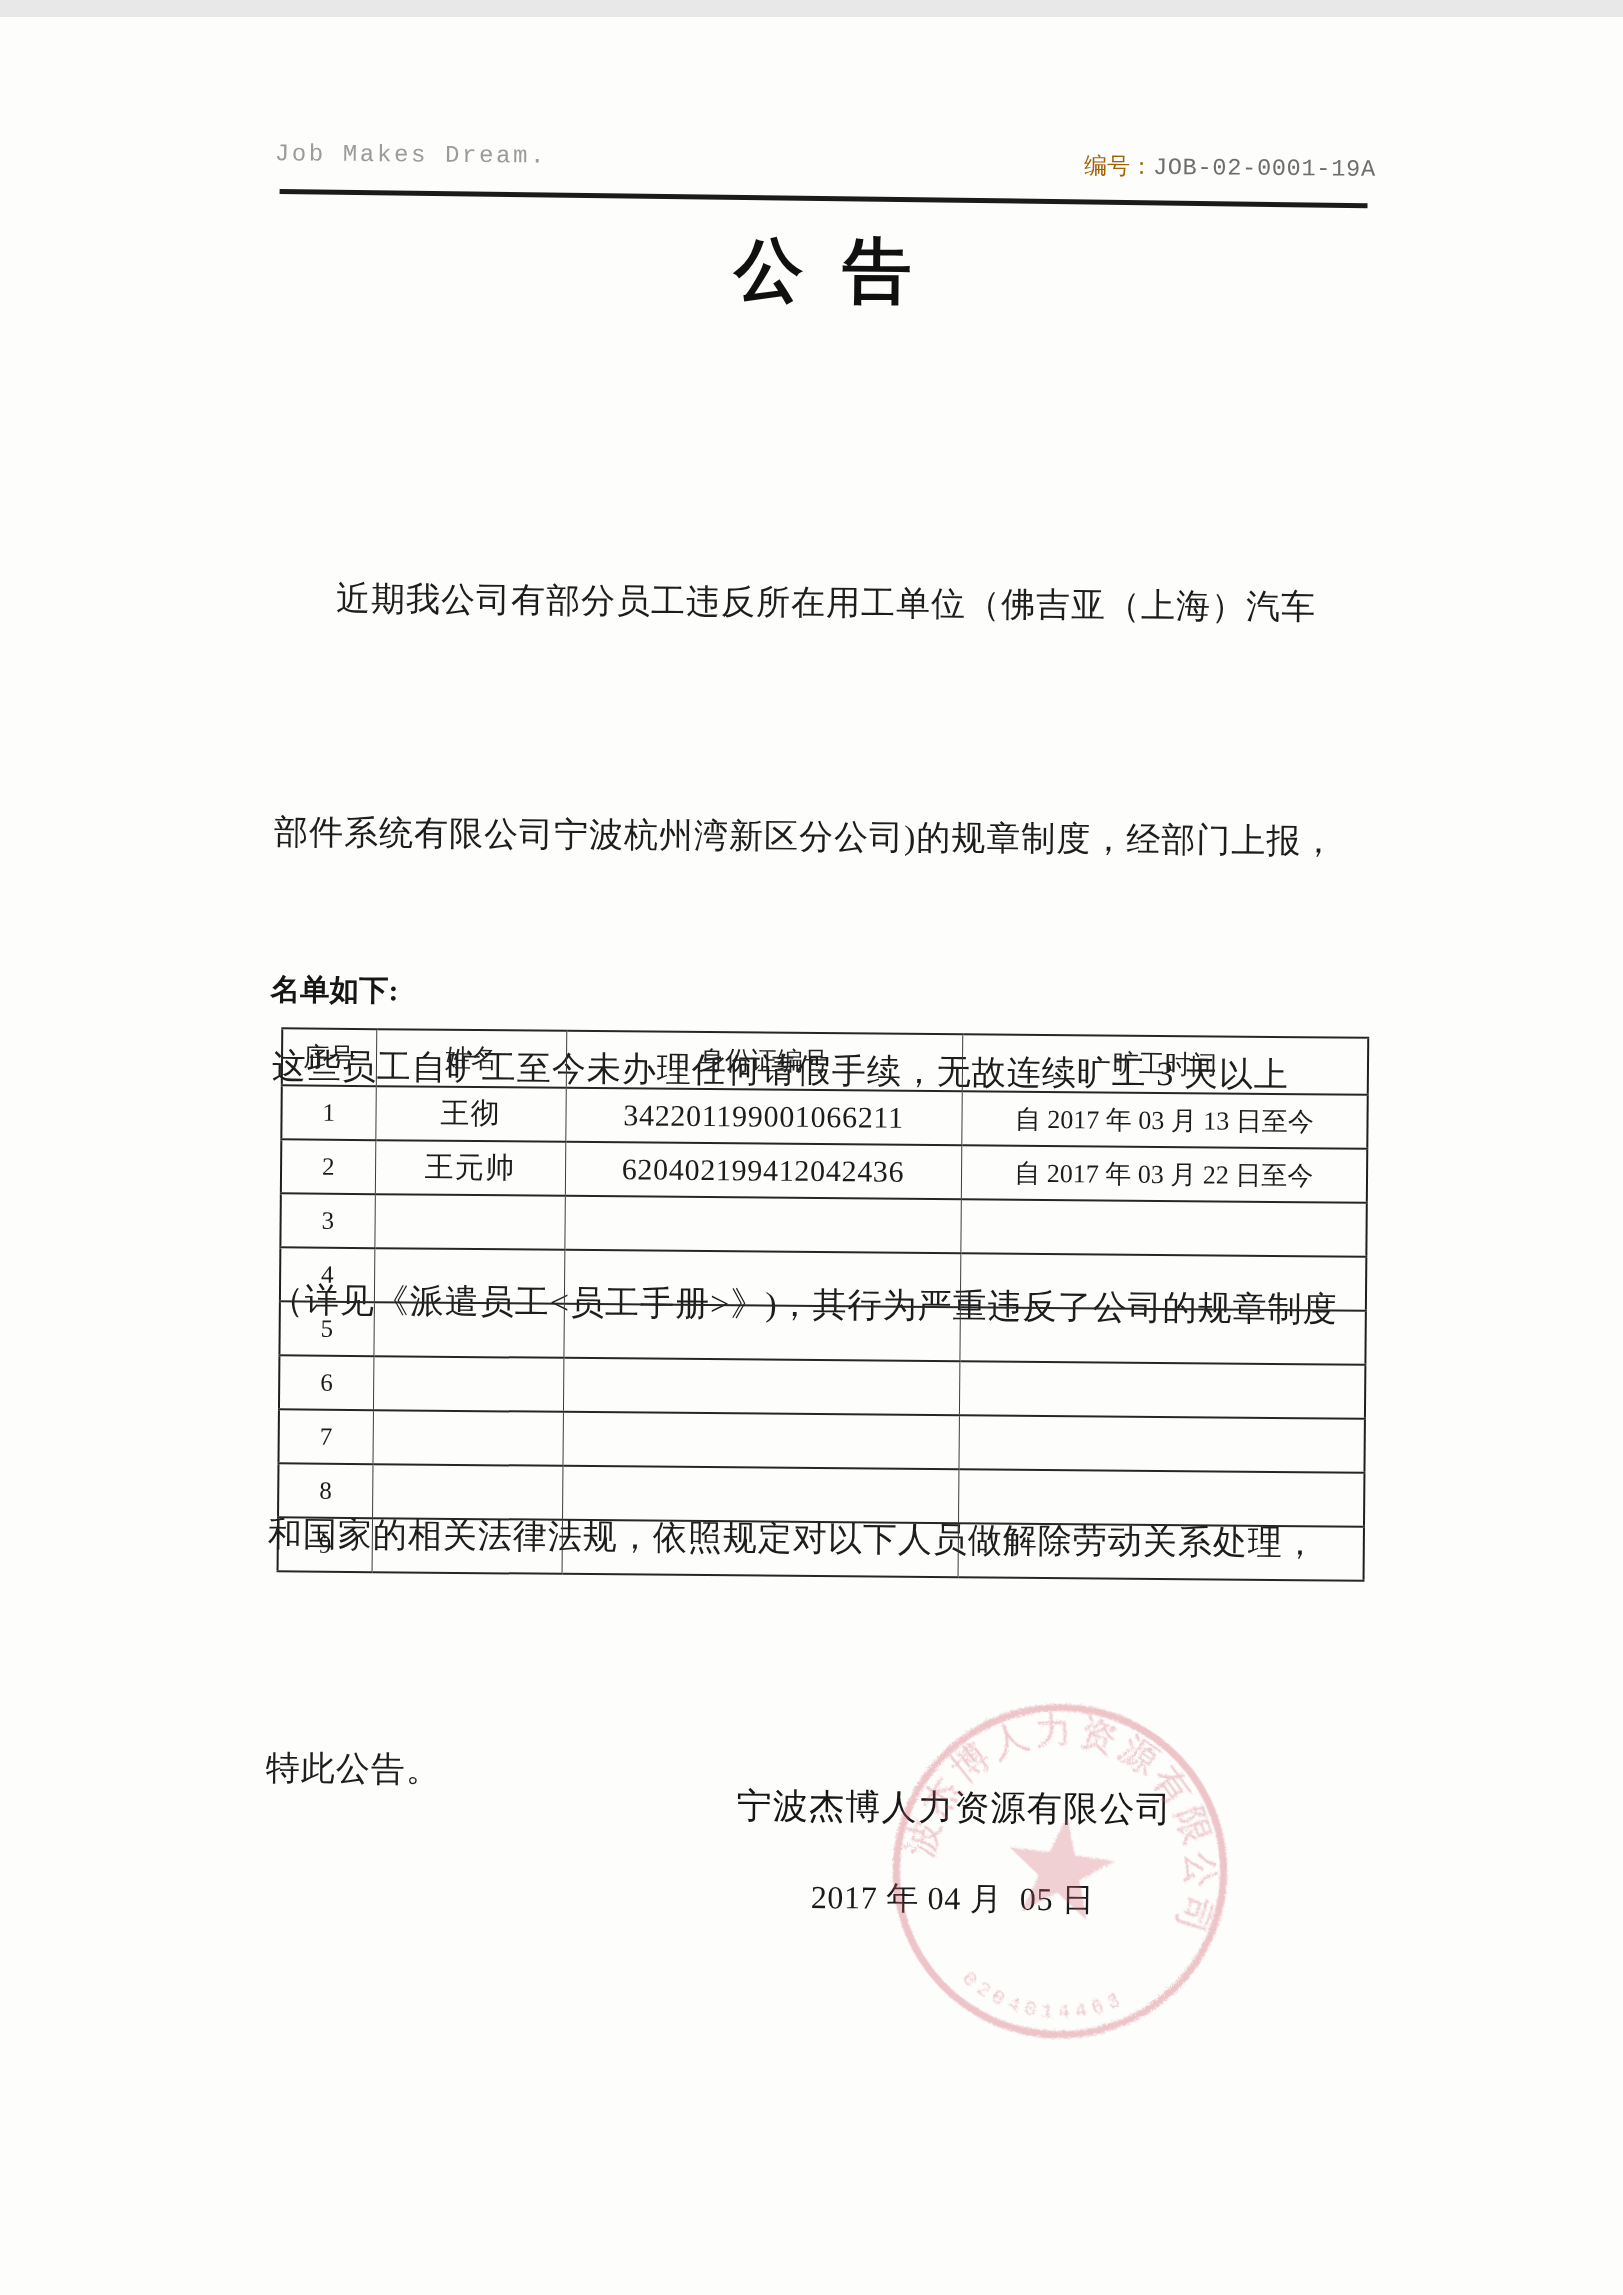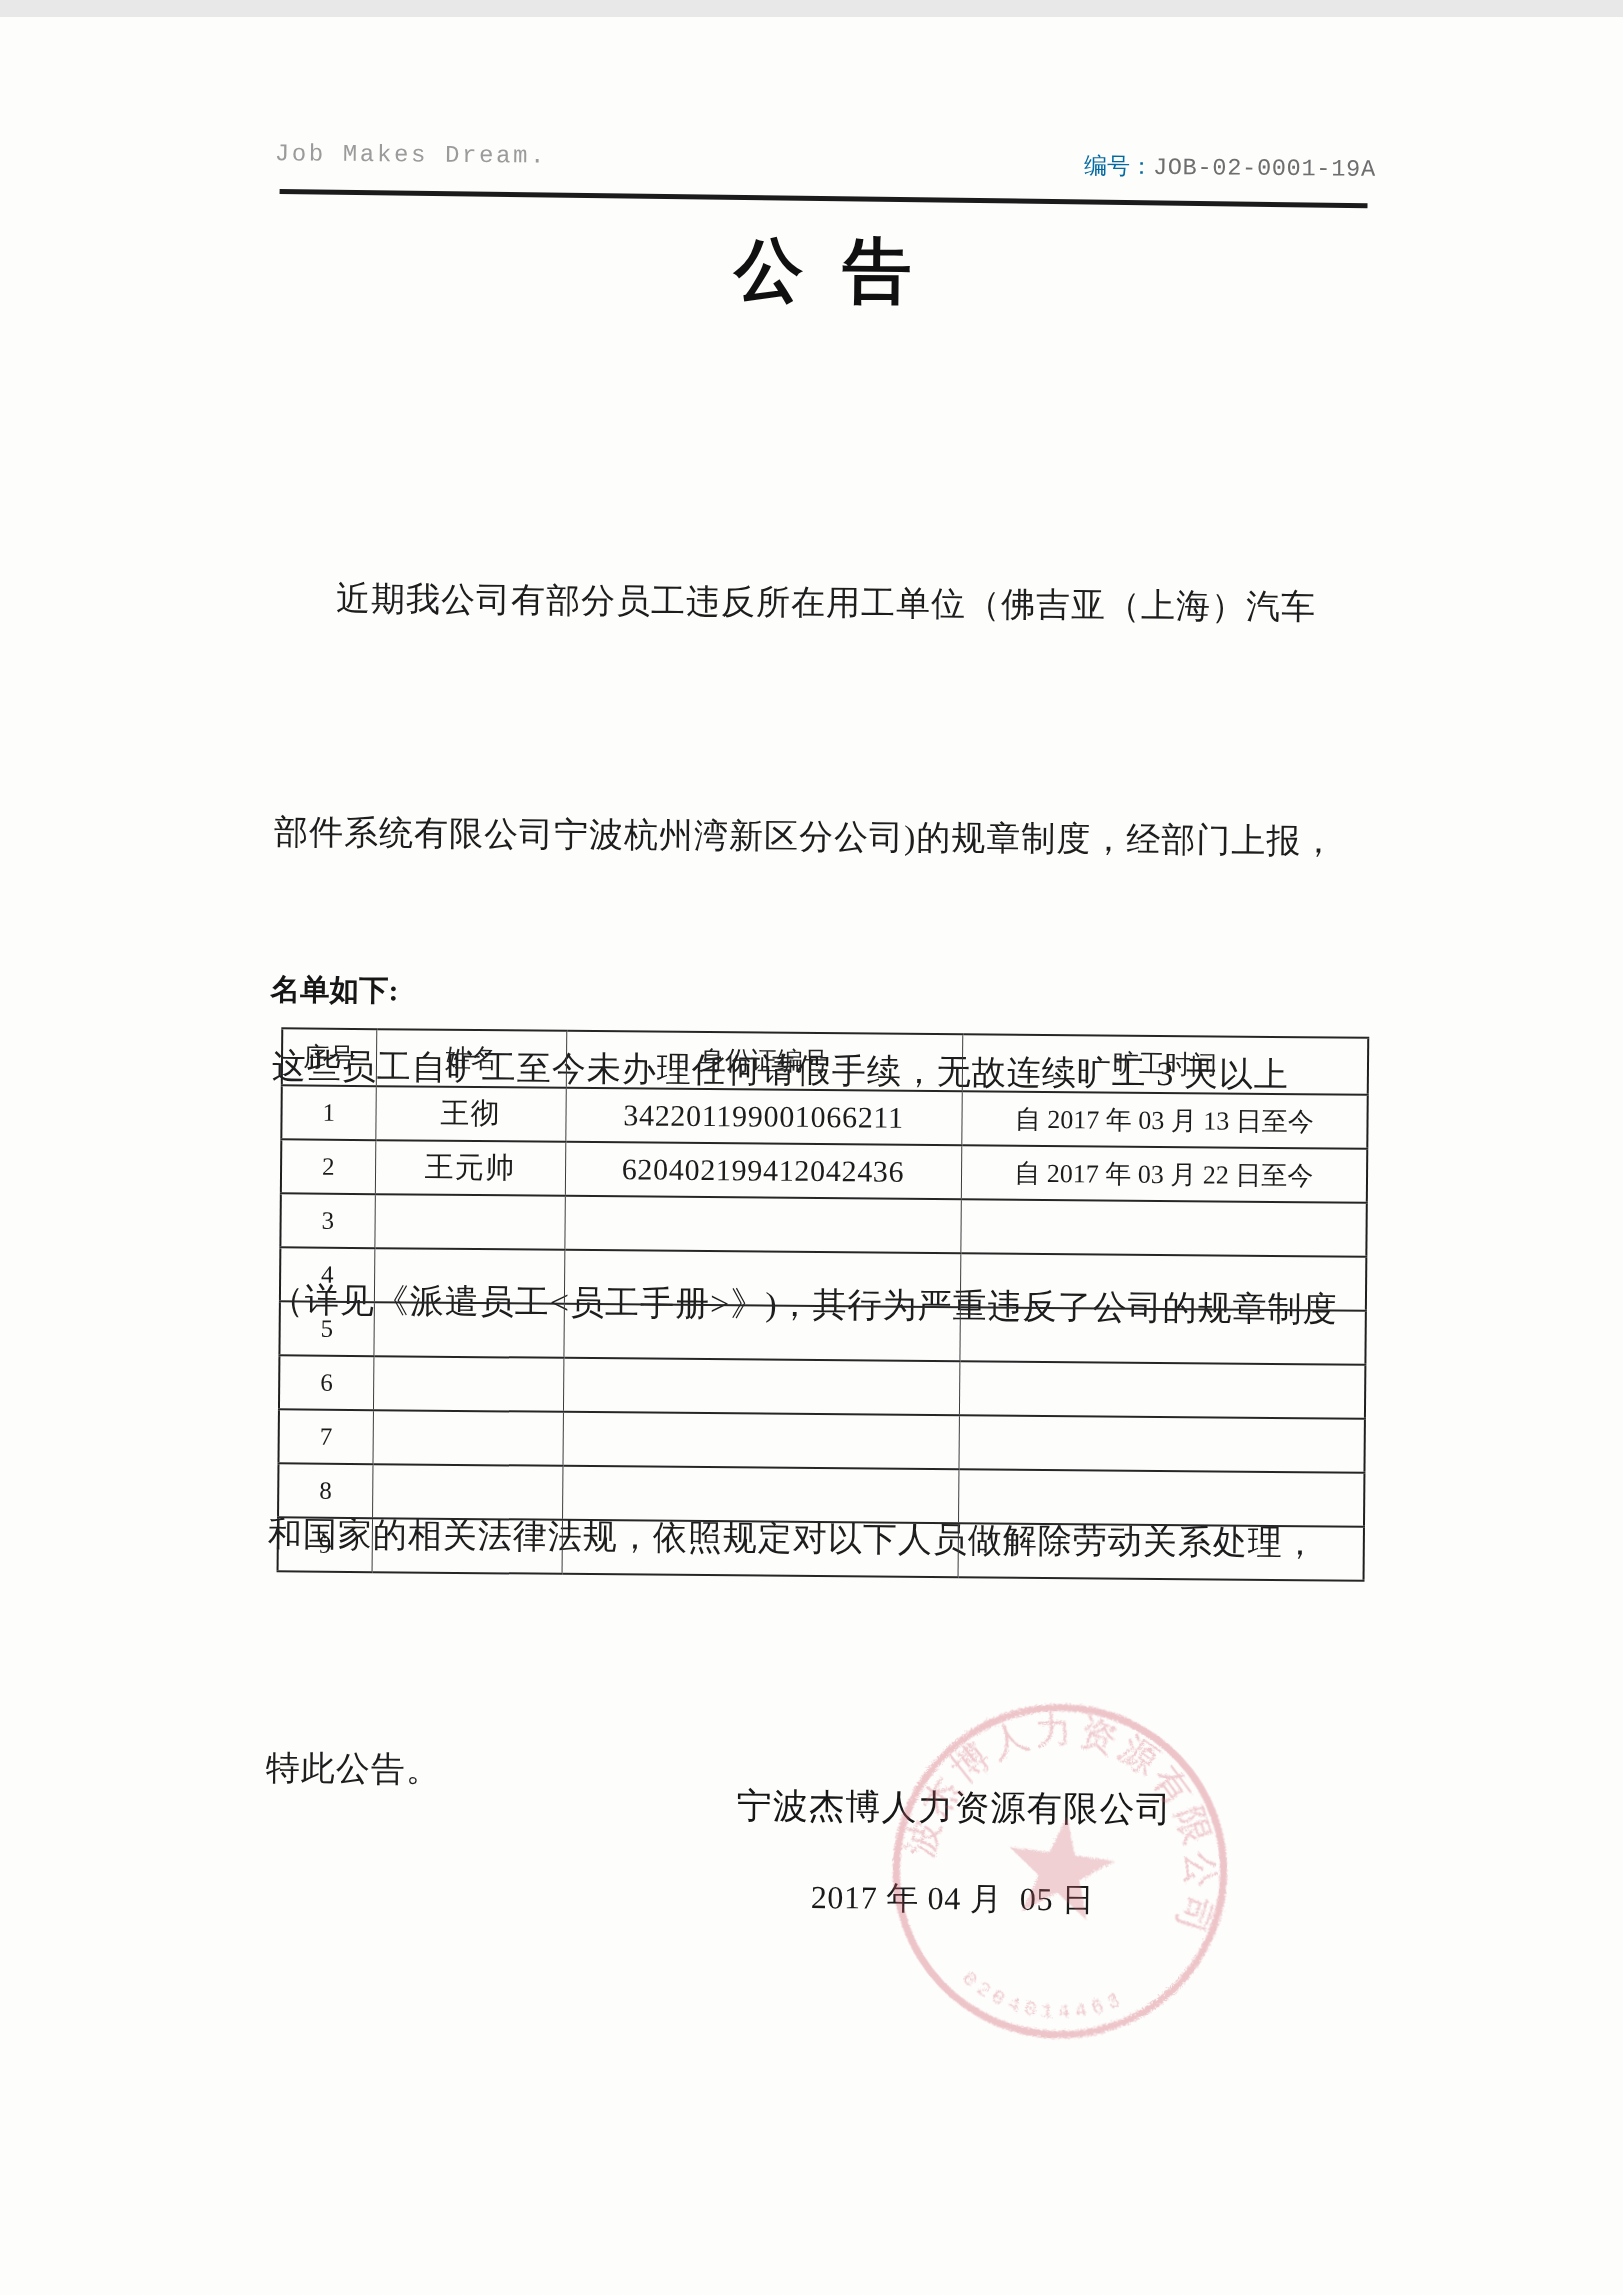--- a/index.html
+++ b/index.html
@@ -30,21 +30,21 @@
     color: #9b9b9b;
   }
   .doc-number {
     position: absolute;
     left: 982px; top: 131px; width: 386px;
     text-align: right;
     white-space: pre;
   }
   .doc-number .lbl {
     font-size: 23px;
-    color: #0369a1;
+    color: #a16207;
   }
   .doc-number .code {
     font-family: "Liberation Mono", "DejaVu Sans Mono", monospace;
     font-size: 23.6px;
     color: #6e6e6e;
     letter-spacing: 0.7px;
   }
   .header-rule {
     position: absolute;
     left: 272px; top: 179px;

